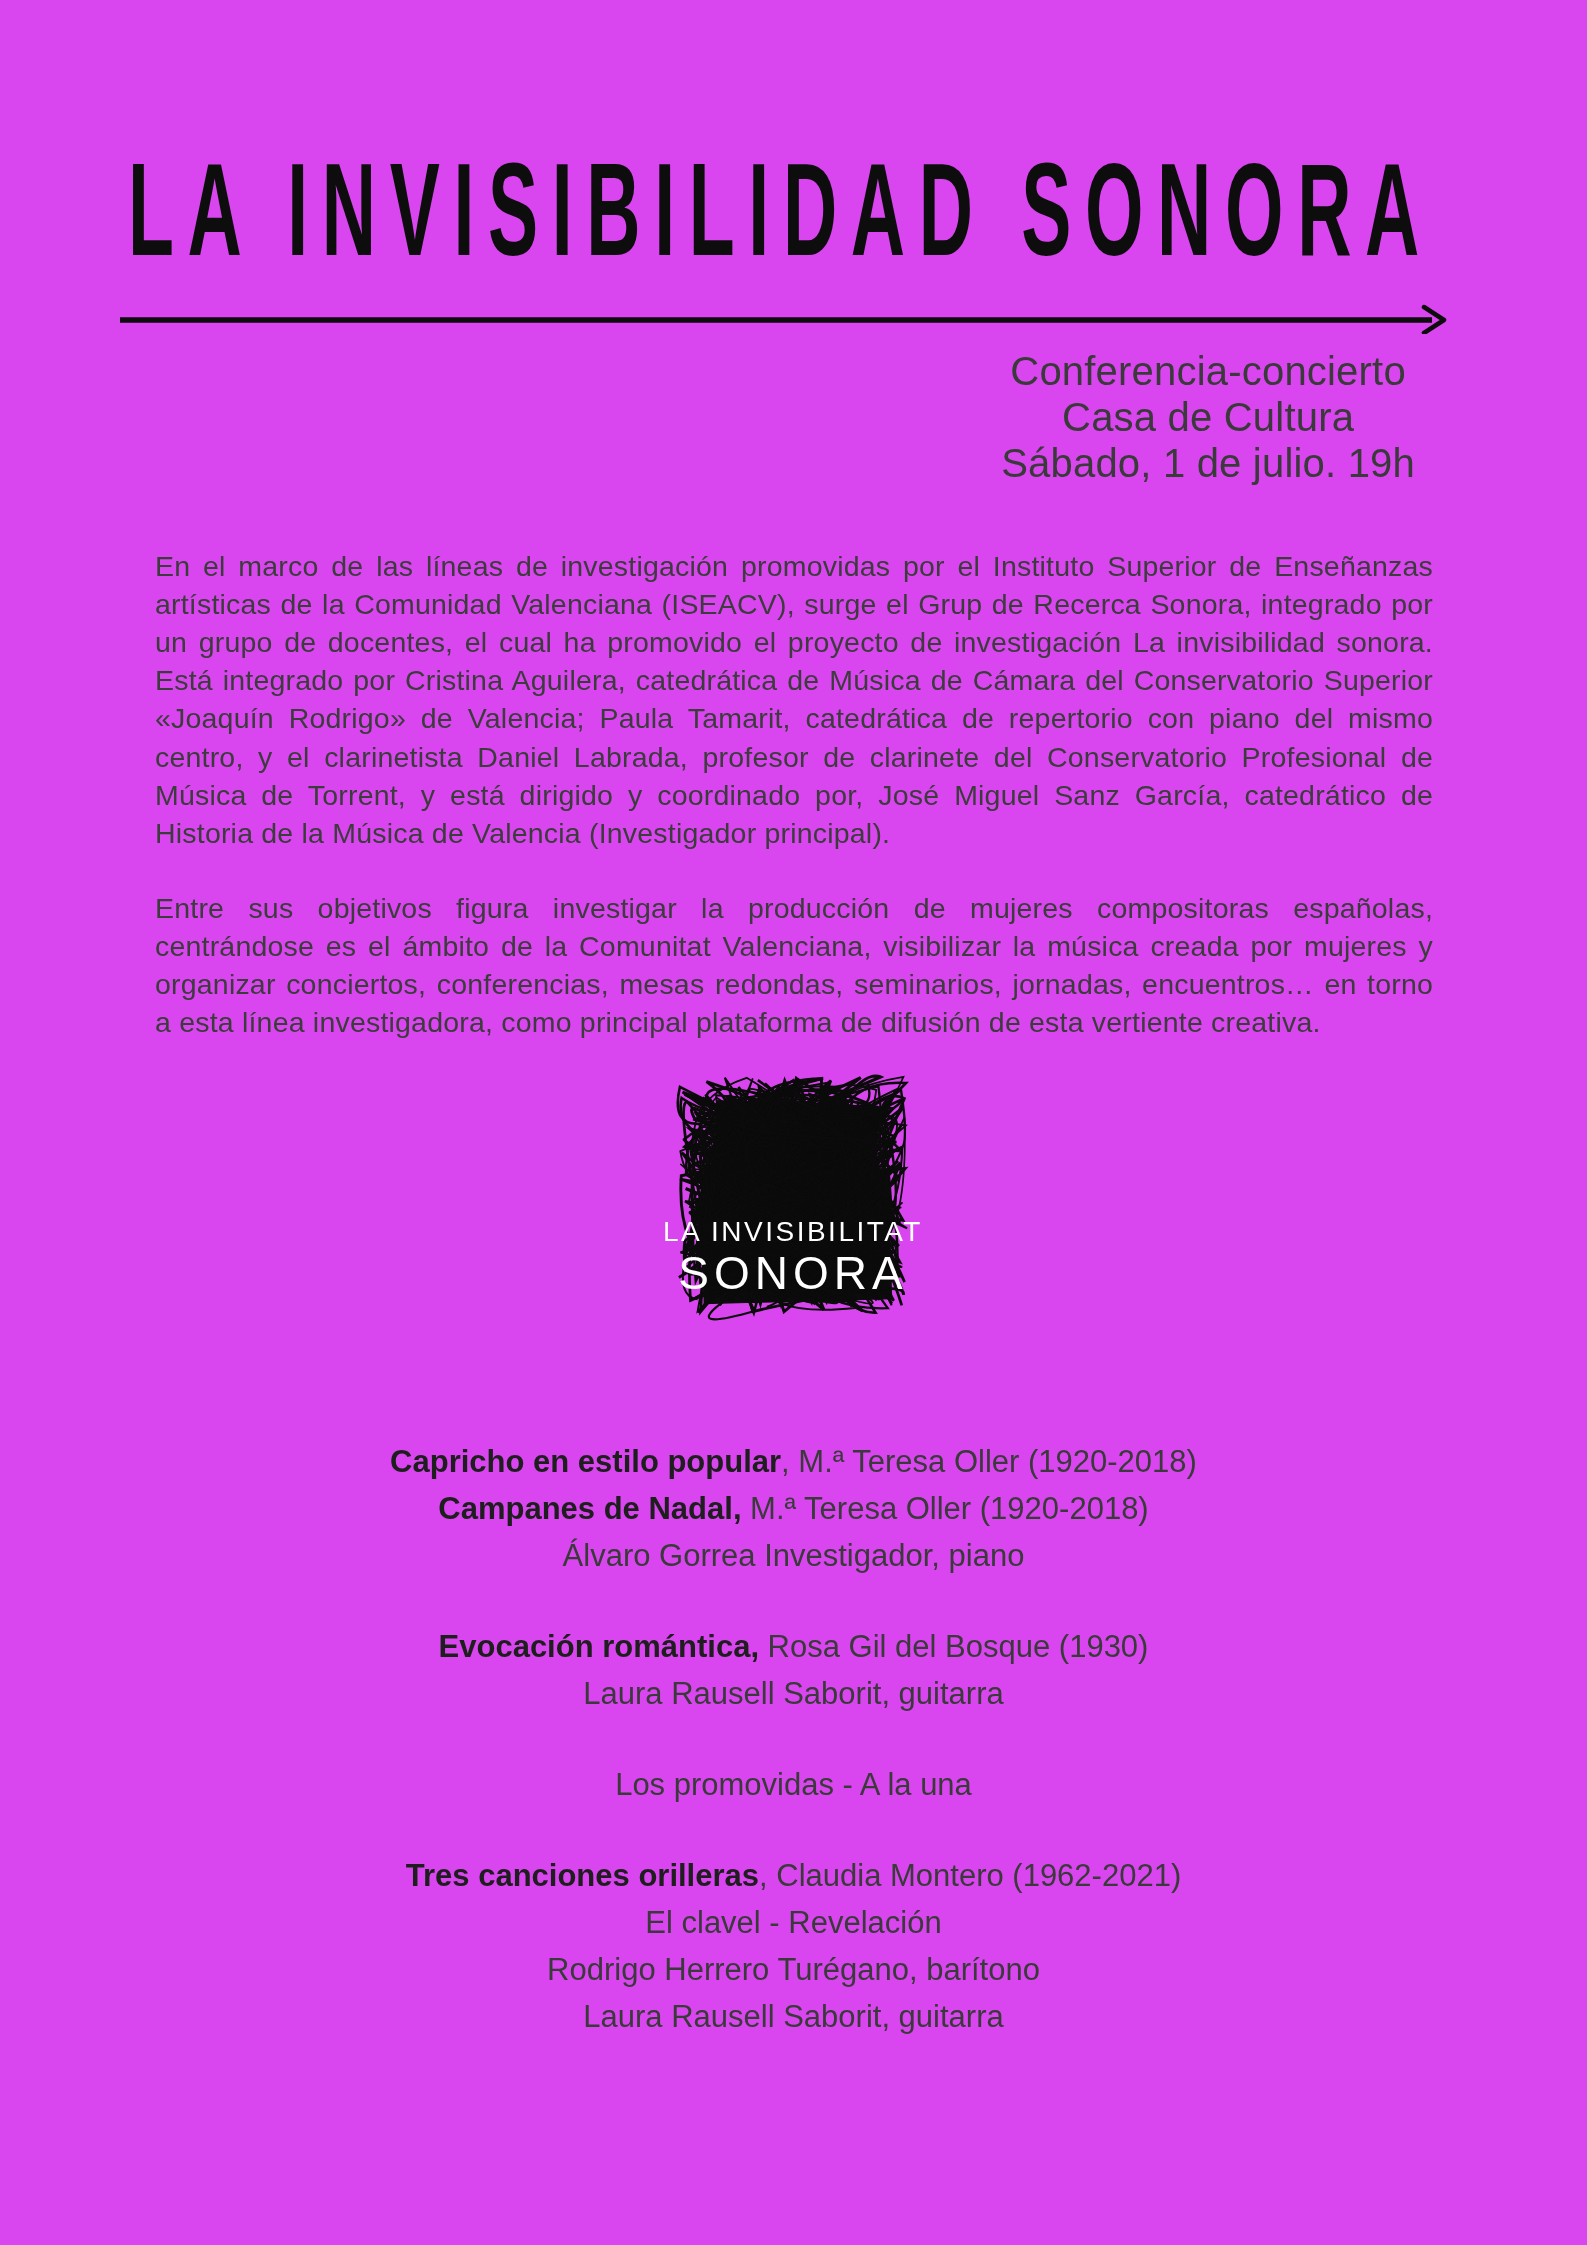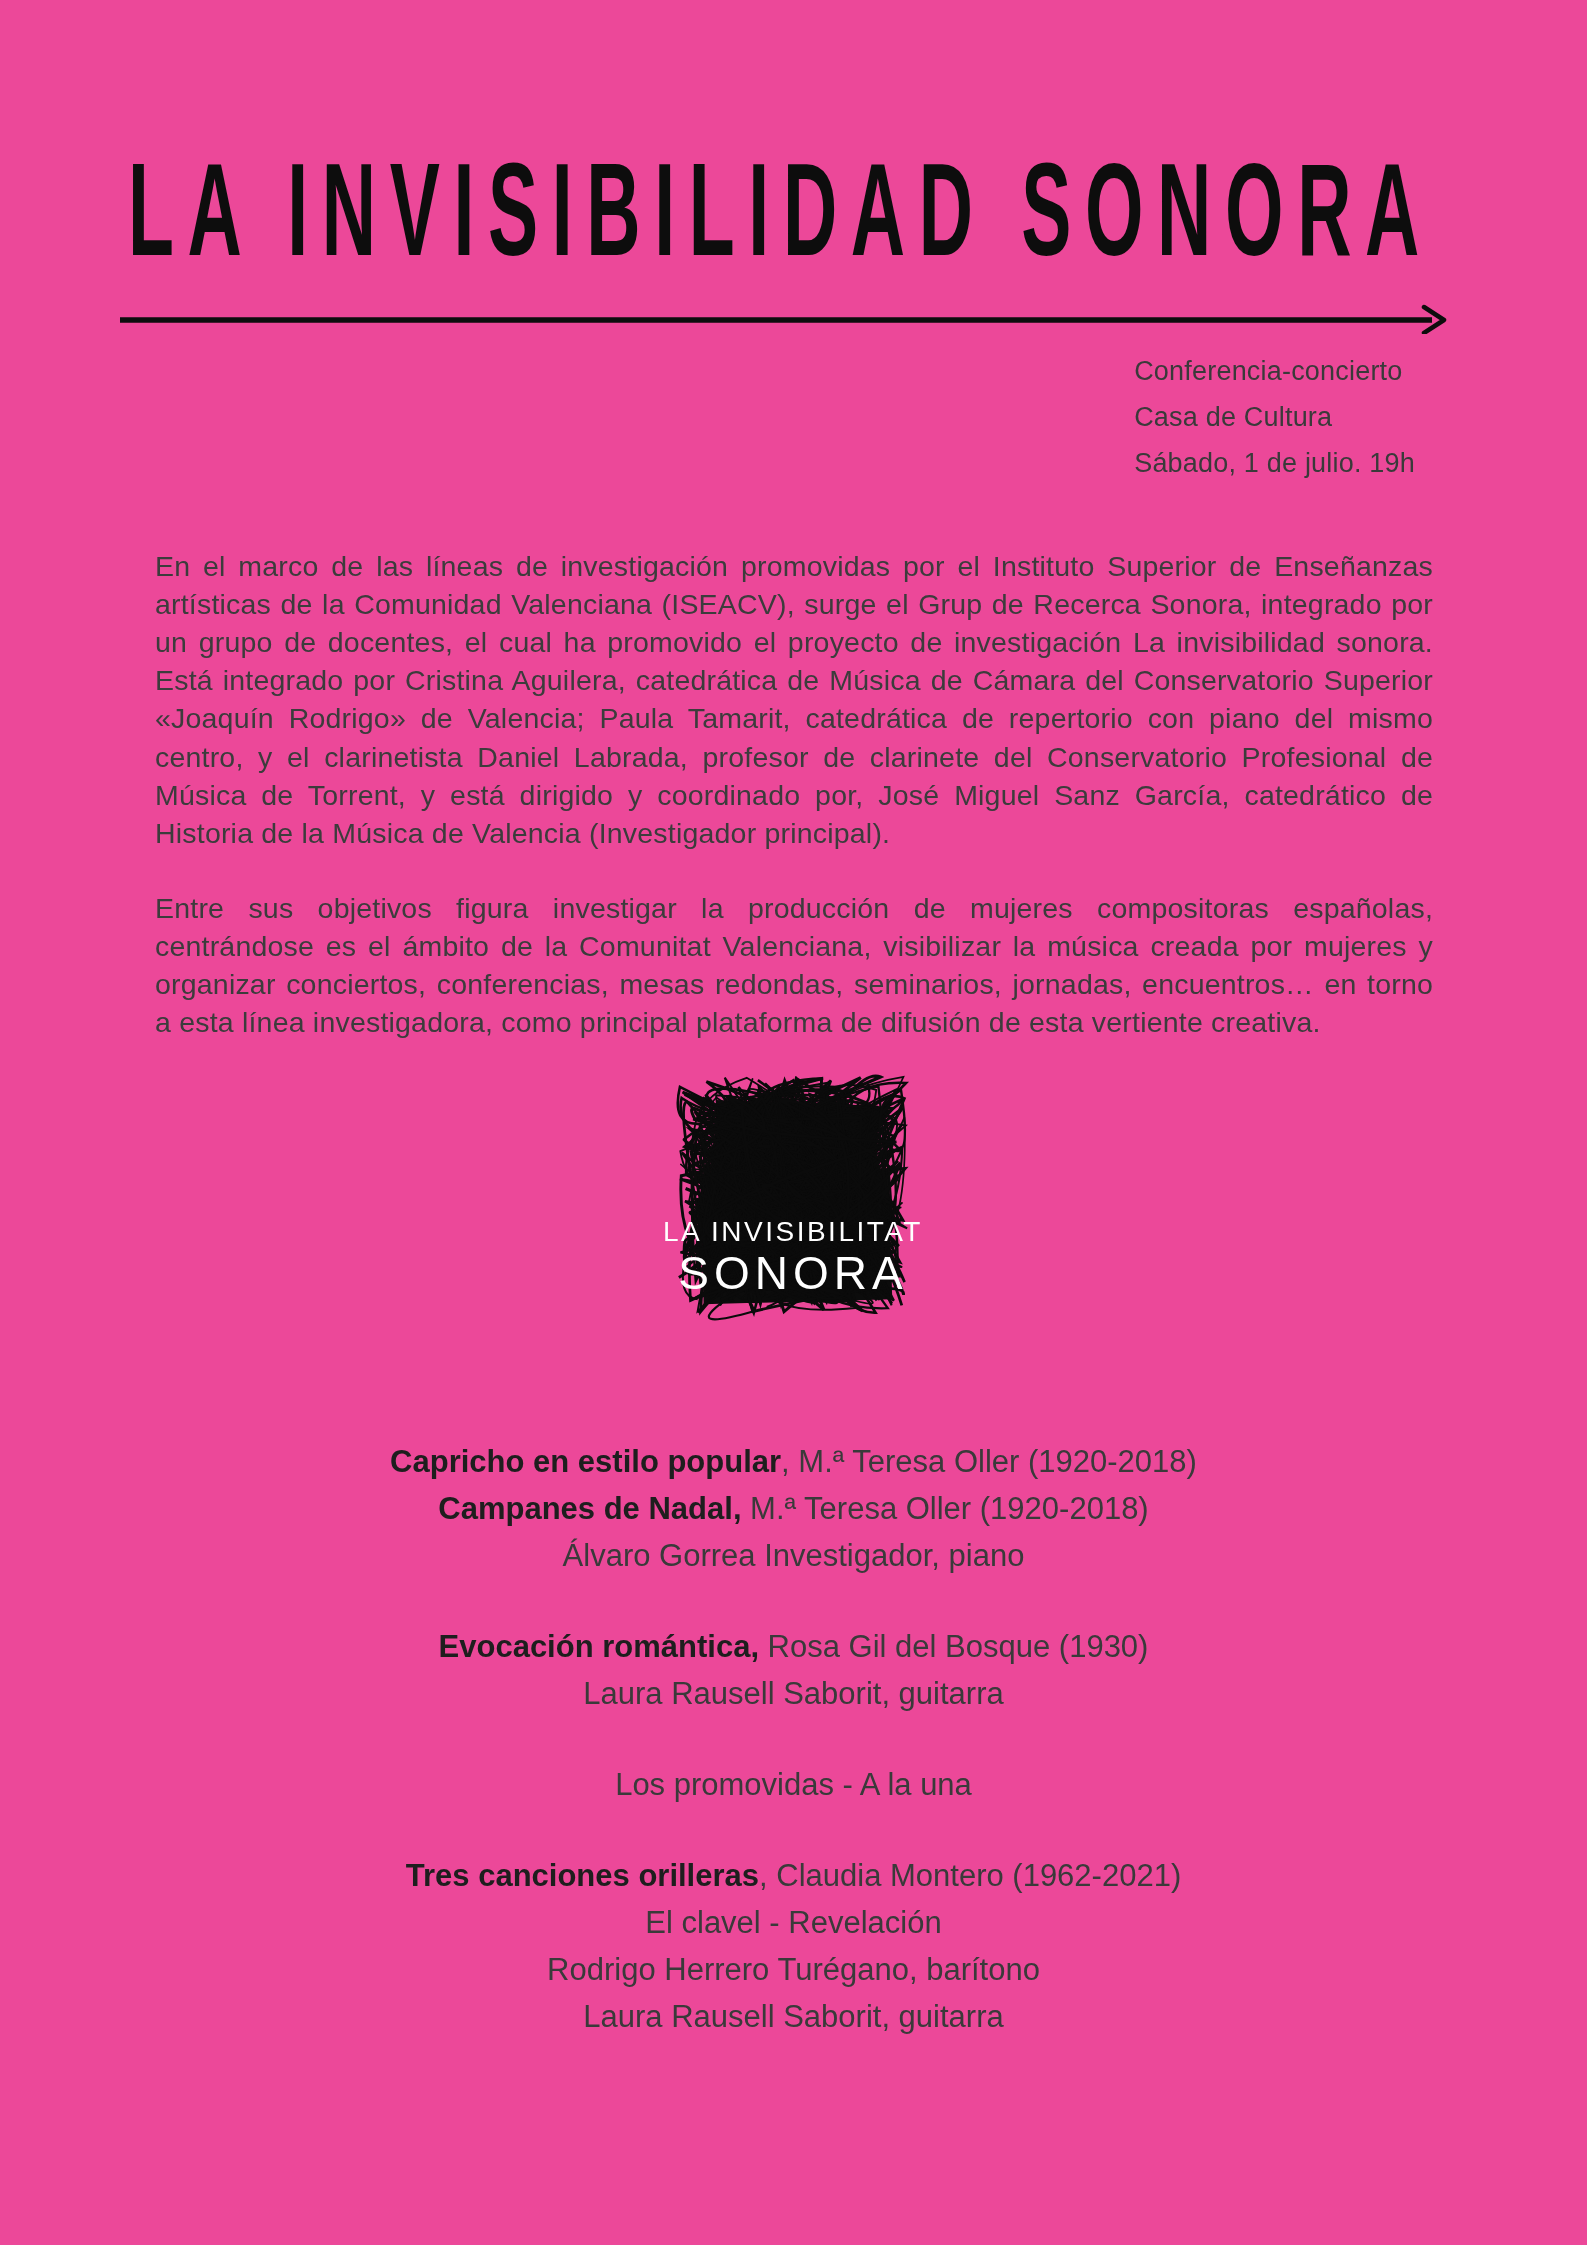--- a/index.html
+++ b/index.html
@@ -1,31 +1,31 @@
 <!DOCTYPE html>
 <html><head>
 <meta charset="utf-8">
 <style>
   html,body{margin:0;padding:0;background:#e8e8e8;}
   .page{
     position:relative;
     width:1587px;height:2245px;
-    background:#ec4899;
+    background:#d946ef;
     margin:0 auto;
     font-family:"Liberation Sans", sans-serif;
     color:#3c3c3c;
     overflow:hidden;
   }
   
   .title-wrap{position:absolute;left:128px;top:148px;width:1310px;height:135px;}
   .title-wrap svg text{fill:#0d0d0d;font-family:"Liberation Sans",sans-serif;font-weight:700;}
   .arrow-wrap{position:absolute;left:116px;top:300px;width:1340px;height:34px;}
   .event-info{
     position:absolute;right:172px;top:348px;
-    text-align:left;font-size:27px;line-height:46px;
+    text-align:center;font-size:40px;line-height:46px;
     color:#3a3a3a;letter-spacing:.2px;
   }
   
   .para{
     position:absolute;left:155px;width:1278px;
     font-size:28.5px;line-height:38.2px;
     text-align:justify;color:#3c3c3c;letter-spacing:.2px;
   }
   .para1{top:518px;}
   .para2{top:860px;}

